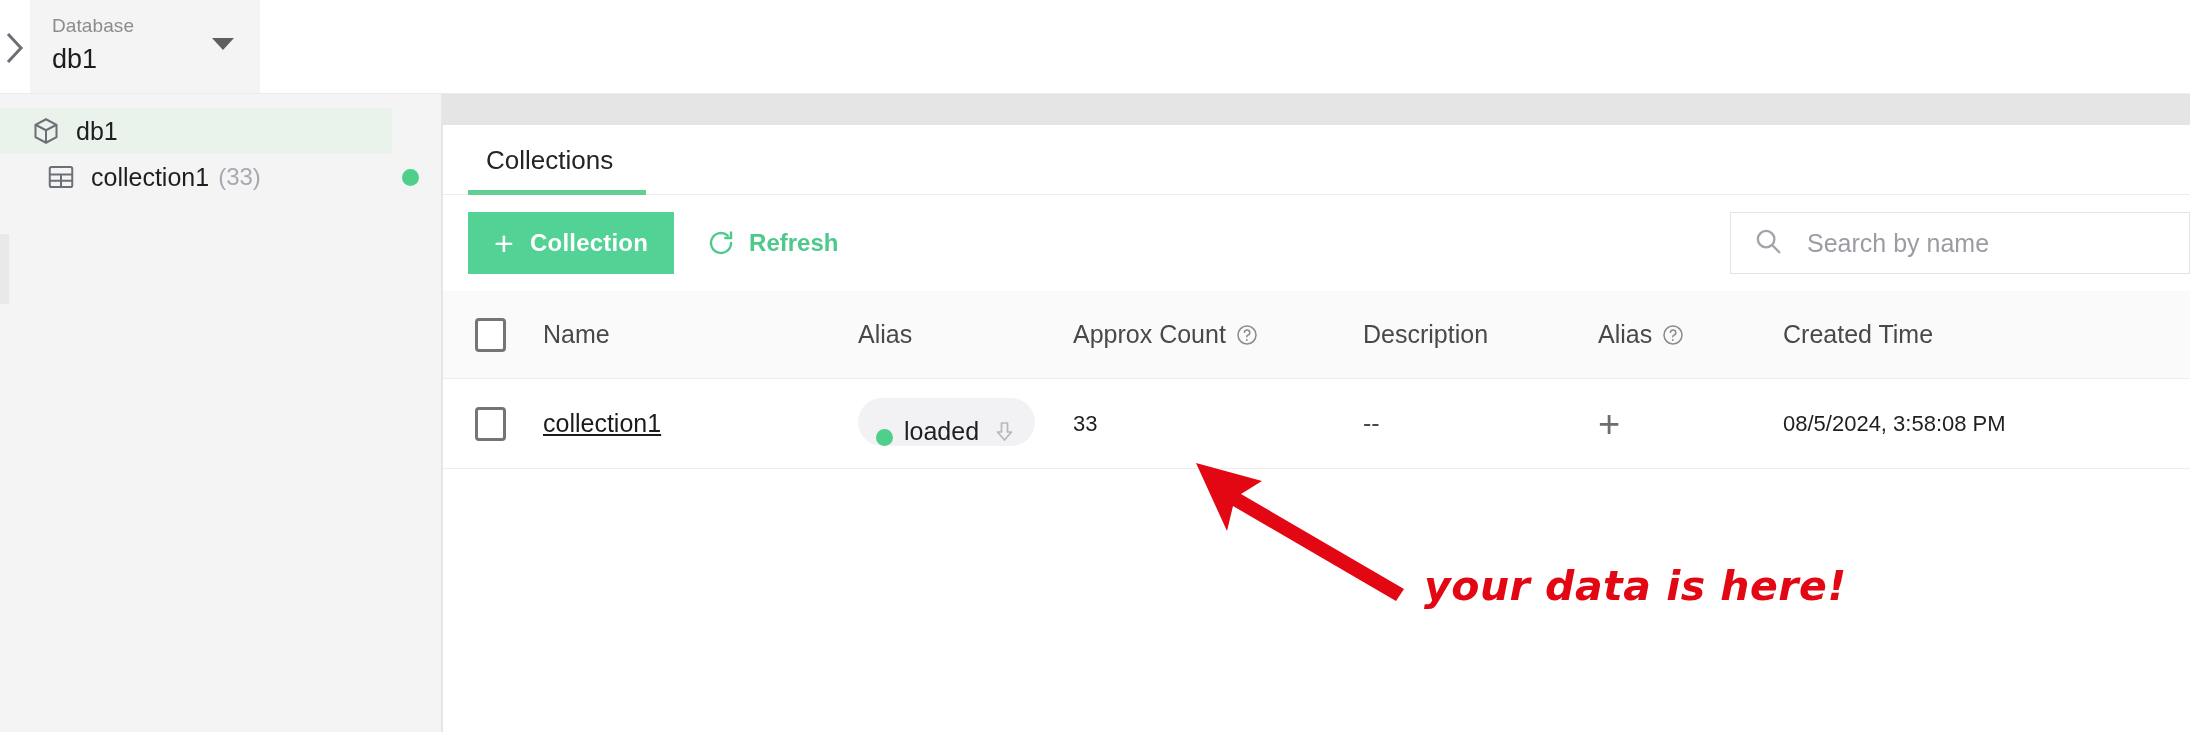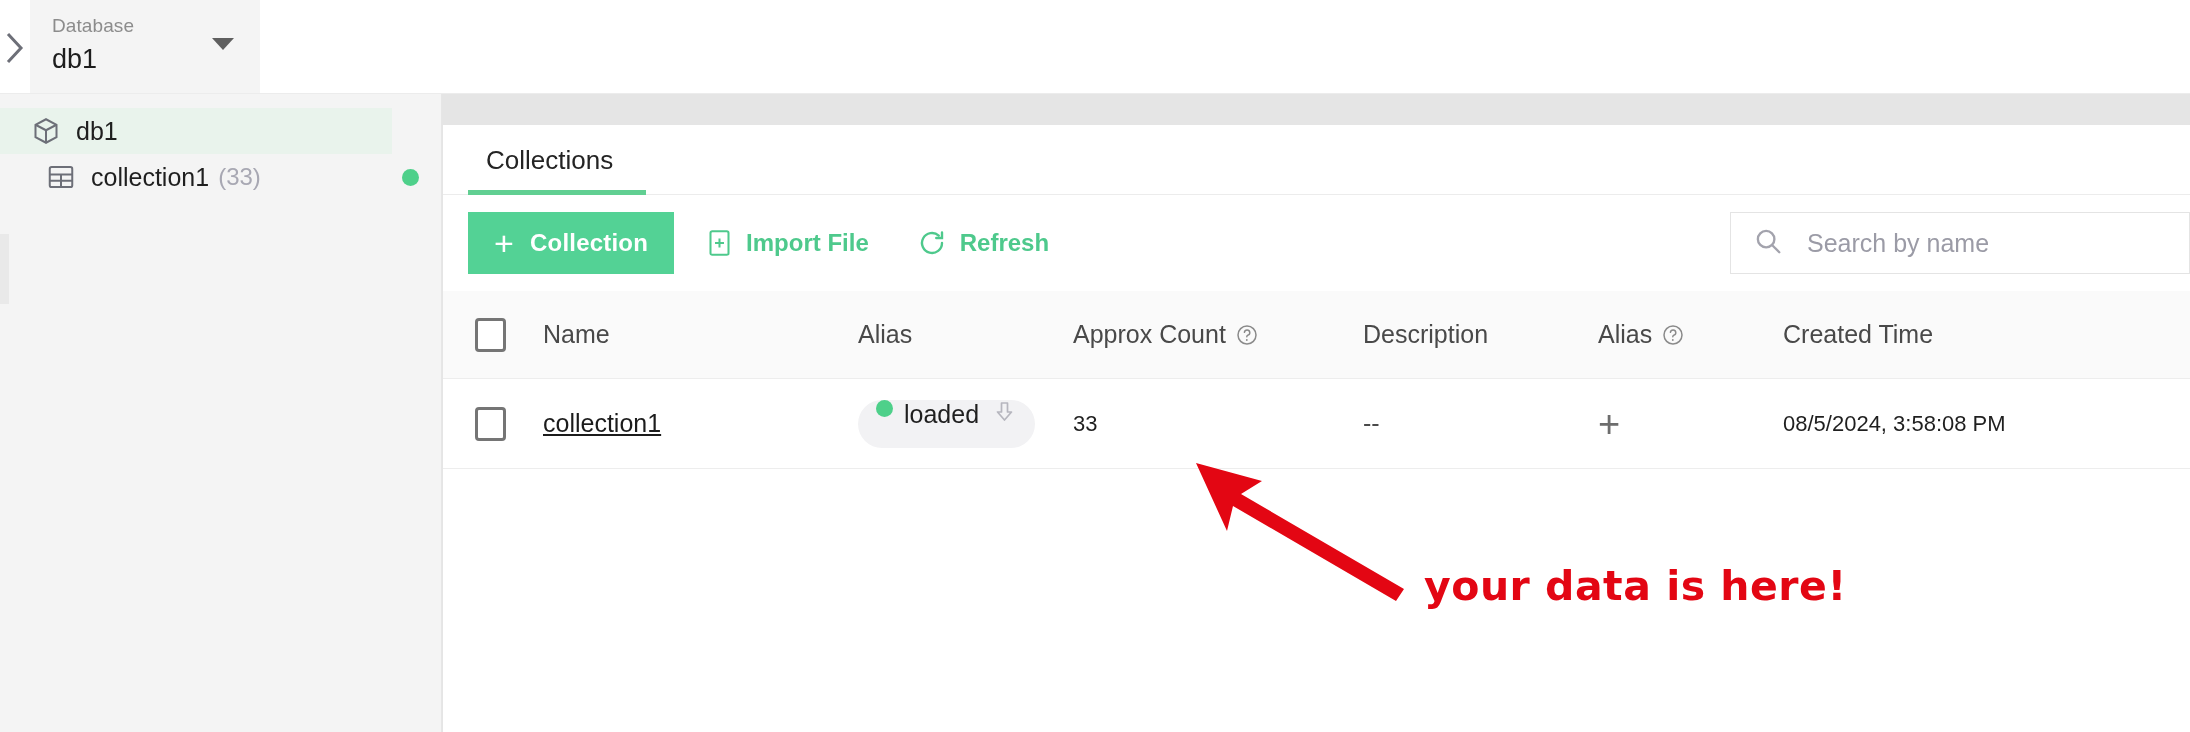--- a/index.html
+++ b/index.html
@@ -190,40 +190,40 @@
   .checkbox {
     width: 31px; height: 34px;
     border: 3px solid #757575; border-radius: 4px;
     background: #fff; cursor: pointer;
   }
   .link-cell {
     font-size: 25px; color: #1c1c1c;
     text-decoration: underline; cursor: pointer;
   }
   .chip {
-    display: inline-flex; align-items: flex-start;
+    display: inline-flex; align-items: flex-end;
     height: 48px; border-radius: 24px;
     background: #f2f2f4; padding: 0 18px;
     cursor: pointer;
   }
   .chip .dot {
     width: 17px; height: 17px; border-radius: 50%;
     background: #4ed08a; margin-right: 11px;
   }
   .chip .txt { font-size: 25px; color: #1f1f1f; }
   .chip .dl { margin-left: 13px; display: inline-flex; }
   .cell-text { font-size: 22px; color: #1f1f1f; }
   .cell-muted { font-size: 25px; color: #4a4a4a; }
   .plus-cell {
     font-size: 38px; color: #6d6d6d; font-weight: 300;
     line-height: 1; cursor: pointer;
   }
 
   
-  .anno { position: absolute; left: 0; top: 0; width: 2024px; height: 732px; pointer-events: none; }
+  .anno { position: absolute; left: 0; top: 0; width: 2024px; height: 732px; pointer-events: none; font-style: italic; }
   .anno-text {
     position: absolute; left: 1424px; top: 562px;
     font-size: 41px; font-weight: bold; color: #e30613;
     font-family: "DejaVu Sans", sans-serif;
     letter-spacing: .5px;
     -webkit-text-stroke: 1px #ffffff;
     paint-order: stroke fill;
     text-shadow: 0 0 3px #fff, 1px 1px 0 #fff, -1px -1px 0 #fff;
     white-space: nowrap;
   }
@@ -288,29 +288,20 @@
       </div>
       <div class="tab-underline"></div>
     </div>
 
     <div class="toolbar">
       <button class="btn-primary">
         <span class="plus">+</span>
         <span>Collection</span>
       </button>
 
-      <button class="btn-text">
-        <span class="ic">
-          <svg width="27" height="30" viewBox="0 0 24 26" fill="none" stroke="#4ec98c" stroke-width="1.8">
-            <rect x="4" y="2.5" width="16" height="21" rx="1.5"></rect>
-            <path d="M12 9v8M8 13h8"></path>
-          </svg>
-        </span>
-        <span>Import File</span>
-      </button>
 
       <button class="btn-text">
         <span class="ic">
           <svg width="30" height="30" viewBox="0 0 24 24" fill="none" stroke="#4ec98c" stroke-width="1.9" stroke-linecap="round">
             <path d="M20 12a8 8 0 1 1-2.6-5.9"></path>
             <path d="M20 3.5V8h-4.6"></path>
           </svg>
         </span>
         <span>Refresh</span>
       </button>

